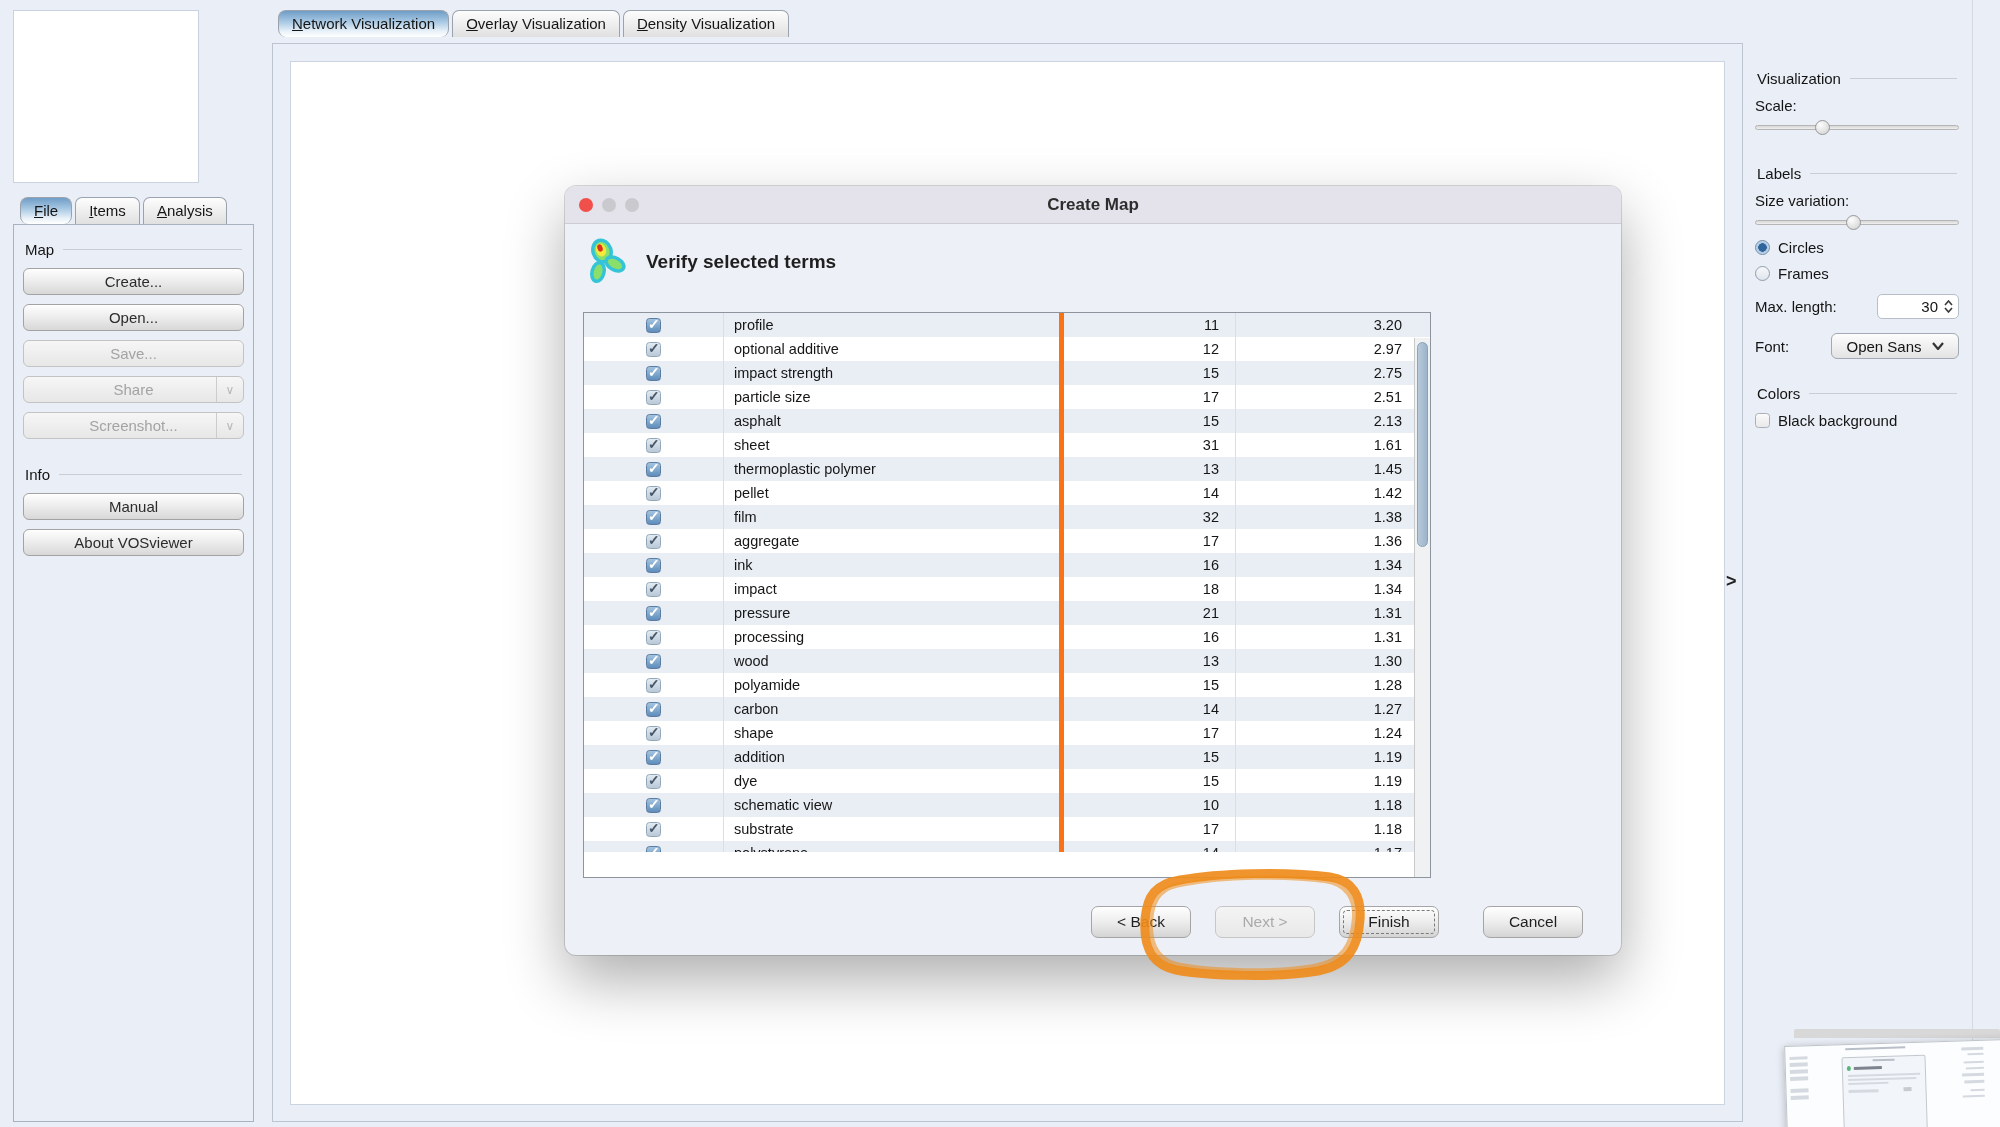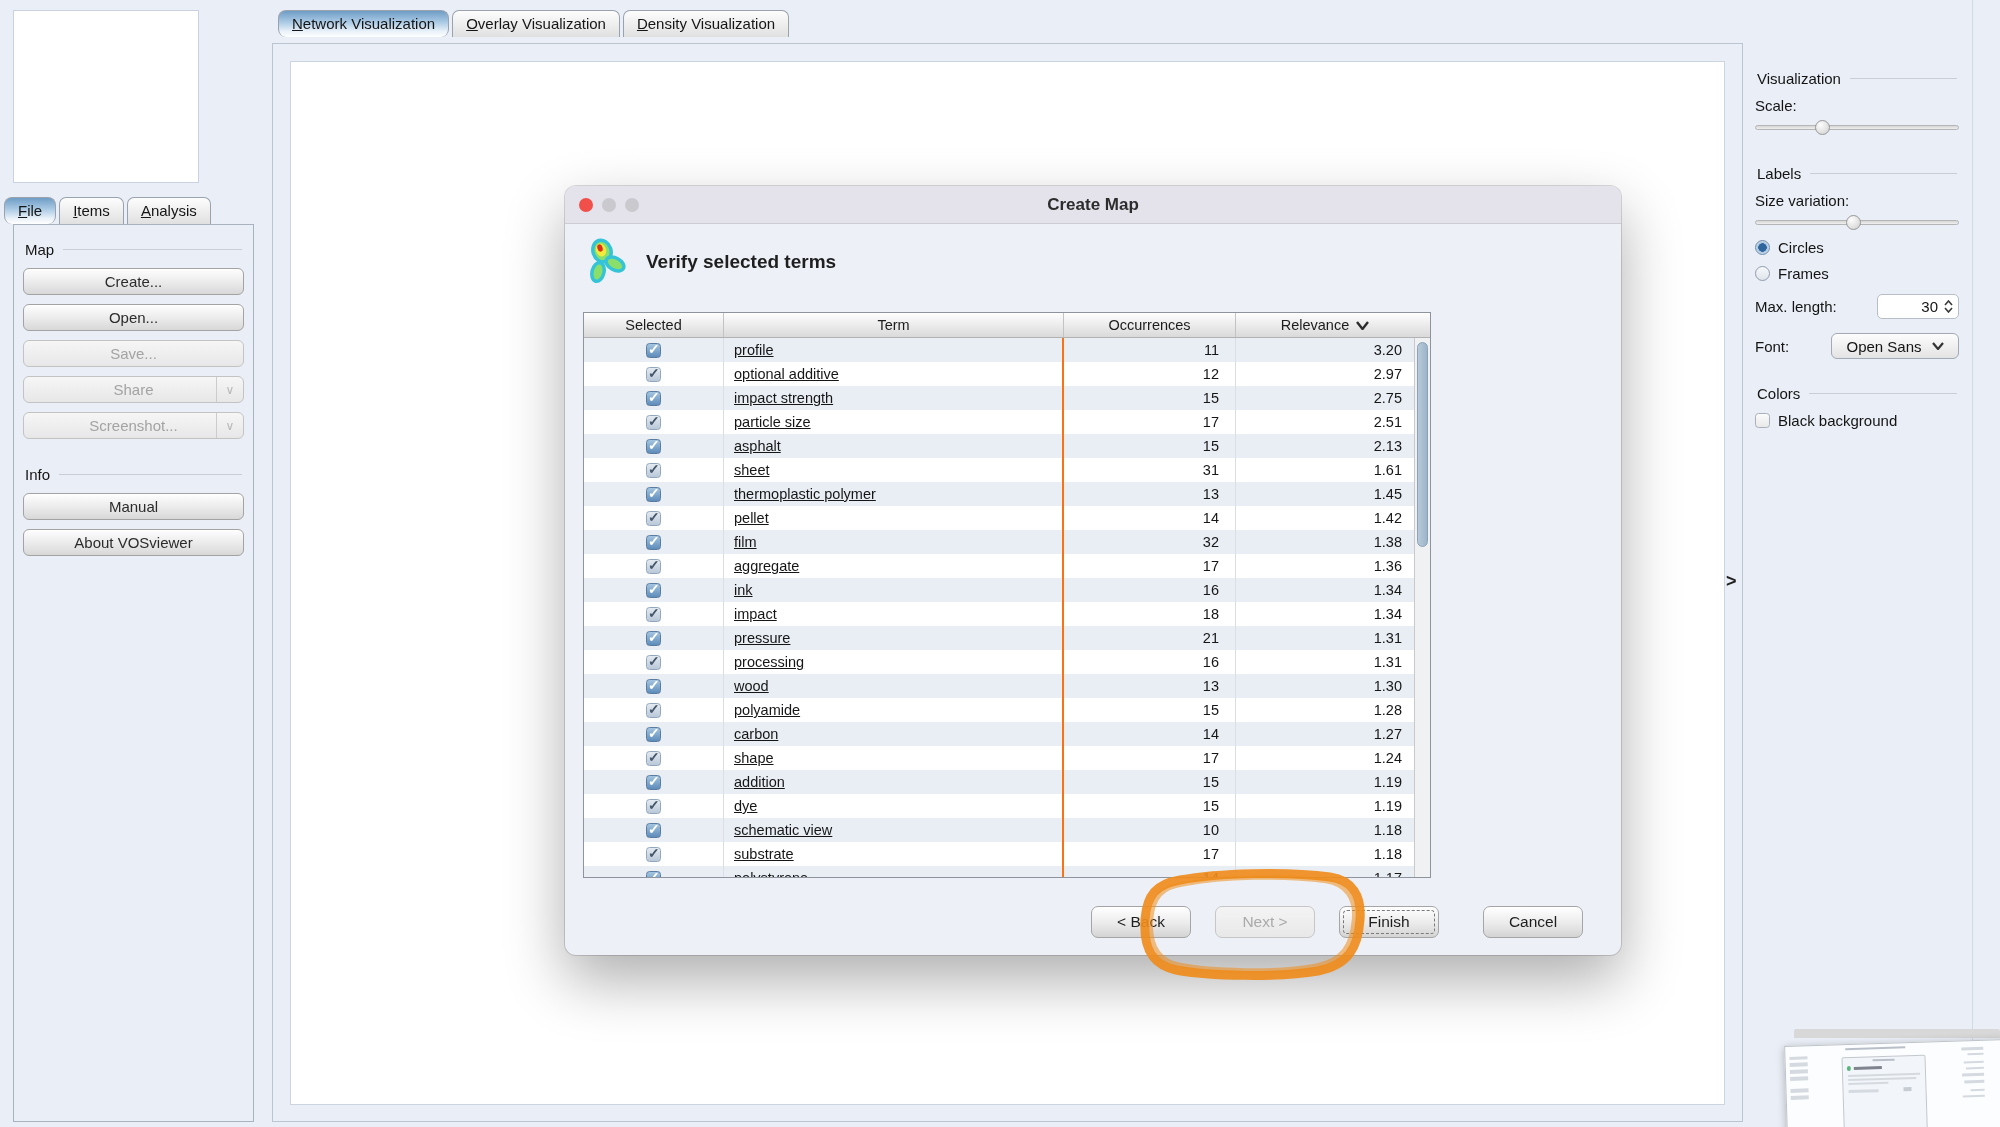--- a/index.html
+++ b/index.html
@@ -2,21 +2,21 @@
 <html><head>
 <meta charset="utf-8">
 <style>
   * { margin:0; padding:0; box-sizing:border-box; }
   html,body { width:2000px; height:1127px; }
   body { font-family:"Liberation Sans", sans-serif; background:#eaeef6; overflow:hidden; }
   #app { position:relative; width:2000px; height:1127px; background:#eaeef6; }
 
   
   .overview-box { position:absolute; left:13px; top:10px; width:186px; height:173px; background:#ffffff; border:1px solid #c9d2de; }
-  .side-tabs { position:absolute; left:4px; top:197px; display:flex; gap:3px; z-index:2; }
+  .side-tabs { position:absolute; left:20px; top:197px; display:flex; gap:3px; z-index:2; }
   .tab { padding:4px 13px 5px; font-size:15px; color:#151515; border:1px solid #9aa3ad; border-bottom:none;
          border-radius:7px 7px 0 0; background:linear-gradient(#fdfdfd,#e0e0e0); cursor:default; }
   .tab.selected { background:linear-gradient(#6f9dc6 0%, #a9c9e4 42%, #e9f1f9 78%, #ffffff 100%);border-radius:8px; }
   .tab u { text-decoration:underline; }
   .side-panel { position:absolute; left:13px; top:224px; width:241px; height:898px; border:1px solid #a9b2bf; background:transparent; padding:12px 9px; }
   .group-label { display:flex; align-items:center; gap:9px; font-size:15px; color:#141414; margin:4px 2px 10px; }
   .group-label::after { content:""; flex:1; height:1px; background:#c9cdd5; }
   .sbtn { position:relative; display:flex; align-items:center; justify-content:center; width:100%; height:27px; margin-bottom:9px;
           border:1px solid #a3a3a3; border-radius:6px; font-size:15px; color:#2c2c2c;
           background:linear-gradient(#fefefe,#ececec 50%,#d8d8d8); box-shadow:inset 0 1px 0 #ffffff; }
@@ -71,21 +71,21 @@
   .th { display:flex; align-items:center; justify-content:center; gap:7px; border-right:1px solid #c3c3c3; cursor:pointer; }
   .th:last-child { border-right:none; }
   .c-sel { width:140px; }
   .c-term { width:340px; }
   .c-occ { width:172px; }
   .c-rel { width:178px; }
   .tbody { position:relative; height:539px; overflow:hidden; }
   .trow { display:flex; align-items:center; height:24px; font-size:14.5px; color:#161616; background:#ffffff; }
   .trow:nth-child(odd) { background:#e9eef5; }
   .trow .c-sel { display:flex; justify-content:center; border-right:1px solid #dbdfe5; height:100%; align-items:center; }
-  .trow .c-term { padding-left:10px; border-right:2px solid #f97316; height:100%; line-height:24px;text-decoration:underline; }
+  .trow .c-term { padding-left:10px; border-right:5px solid #f97316; height:100%; line-height:24px; }
   .trow .c-occ { text-align:right; padding-right:16px; border-right:1px solid #dbdfe5; height:100%; line-height:24px; }
   .trow .c-rel { text-align:right; padding-right:12px; height:100%; line-height:24px; }
   .cbx { position:relative; width:15px; height:15px; border-radius:3.5px; border:1px solid #5a7ca0;
          background:linear-gradient(#a4c5e0,#5e8cba); cursor:pointer; }
   .trow:nth-child(even) .cbx { border-color:#93a7bb; background:linear-gradient(#e3eaf1,#b9c8d8); }
   .cbx.checked::after { content:"\2713"; position:absolute; left:1px; top:-3px; font-size:14px; font-weight:bold; color:#ffffff; }
   .trow:nth-child(even) .cbx.checked::after { color:#47586b; }
   .vscroll { position:absolute; right:0; top:25px; width:16px; height:539px; background:#eff1f3; border-left:1px solid #c9c9c9; }
   .vthumb { position:absolute; left:2px; width:11px; border-radius:6px;
             background:linear-gradient(90deg,#b7cadb,#9db4c8); border:1px solid #8ba2b7; cursor:grab; }
@@ -233,37 +233,20 @@
           <ellipse cx="11" cy="34" rx="6" ry="9.5" transform="rotate(14 11 34)"></ellipse>
           <ellipse cx="28" cy="26" rx="9.5" ry="6" transform="rotate(28 28 26)"></ellipse>
         </g>
         <ellipse cx="14" cy="12" rx="5" ry="6.5" fill="#f4ea3c" transform="rotate(-18 14 12)"></ellipse>
         <ellipse cx="13" cy="10" rx="2.6" ry="3.8" fill="#dd2d1d" transform="rotate(-18 13 10)"></ellipse>
       </svg>
       <span class="dlg-title">Verify selected terms</span>
     </div>
 
     <div class="vtable">
-      <div class="thead">
-        <div class="th c-sel">
-            <span>Selected</span>
-          </div>
-        <div class="th c-term">
-            <span>Term</span>
-          </div>
-        <div class="th c-occ">
-            <span>Occurrences</span>
-          </div>
-        <div class="th c-rel">
-          <span>Relevance</span>
-          <svg width="13" height="9" viewBox="0 0 13 9">
-              <path d="M1 1 L6.5 8 L12 1" fill="none" stroke="#2d2d2d" stroke-width="2.4"></path>
-            </svg>
-        </div>
-      </div>
       <div class="tbody">
   <div class="trow">
     <div class="c-sel">
               <span class="cbx checked"></span>
             </div>
     <div class="c-term">profile</div>
     <div class="c-occ">11</div>
     <div class="c-rel">3.20</div>
   </div>
 

